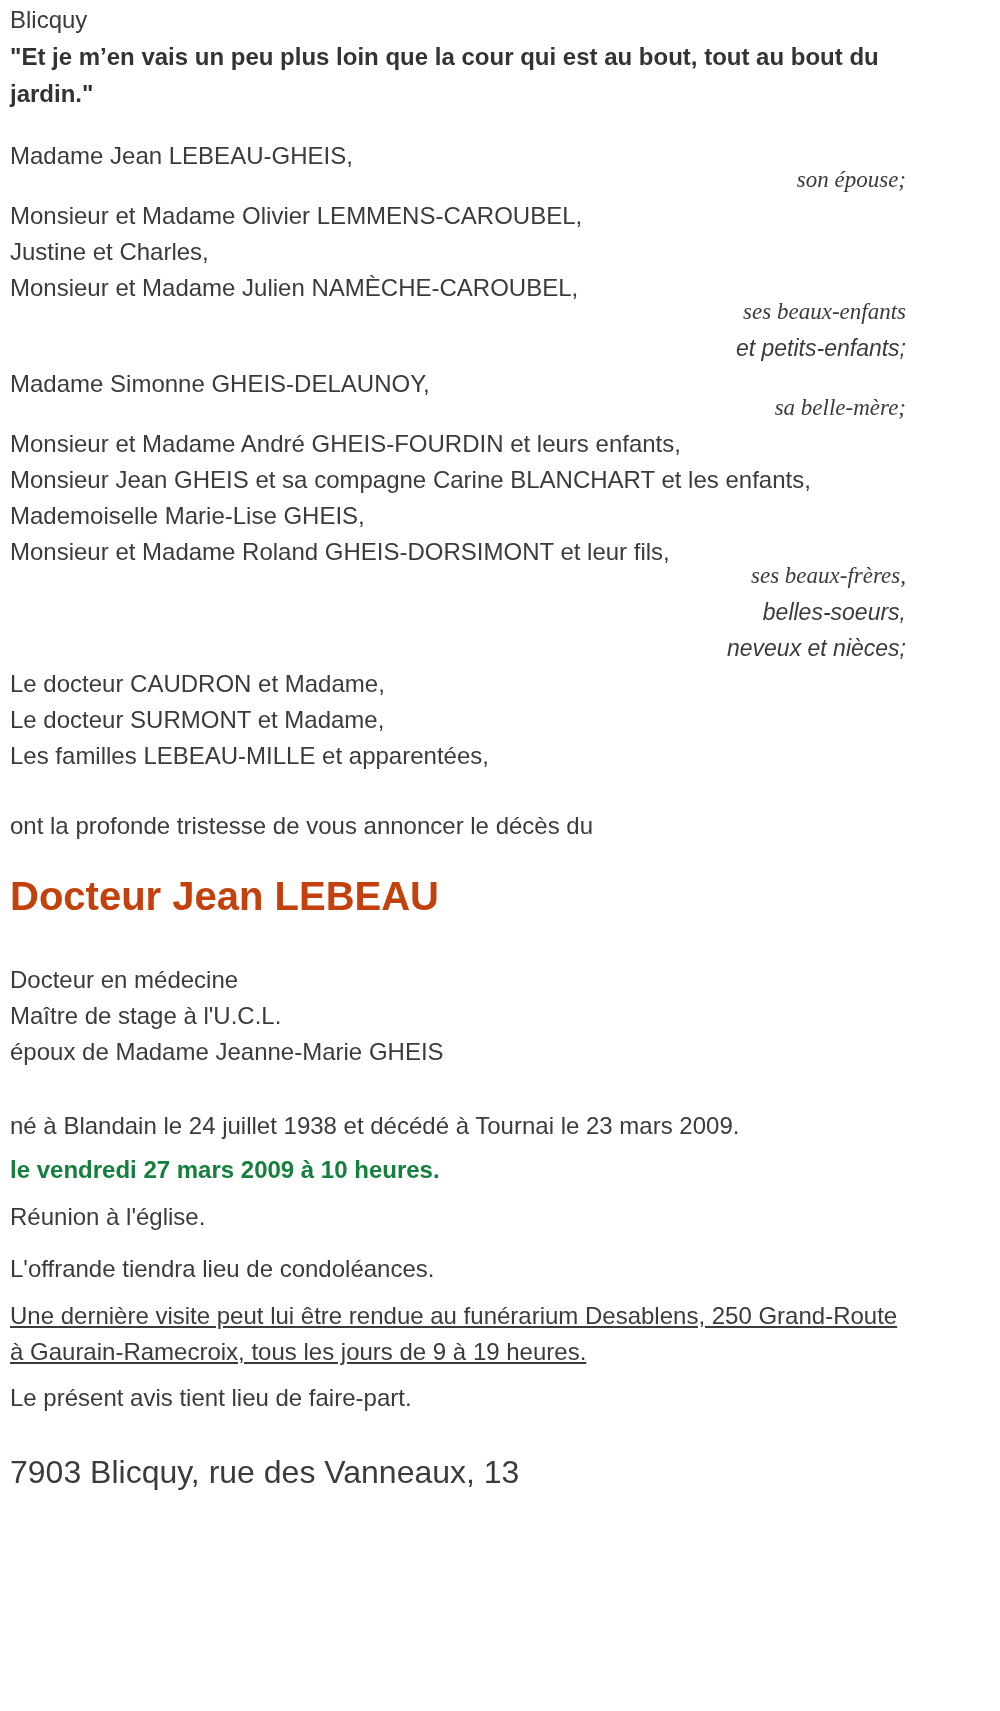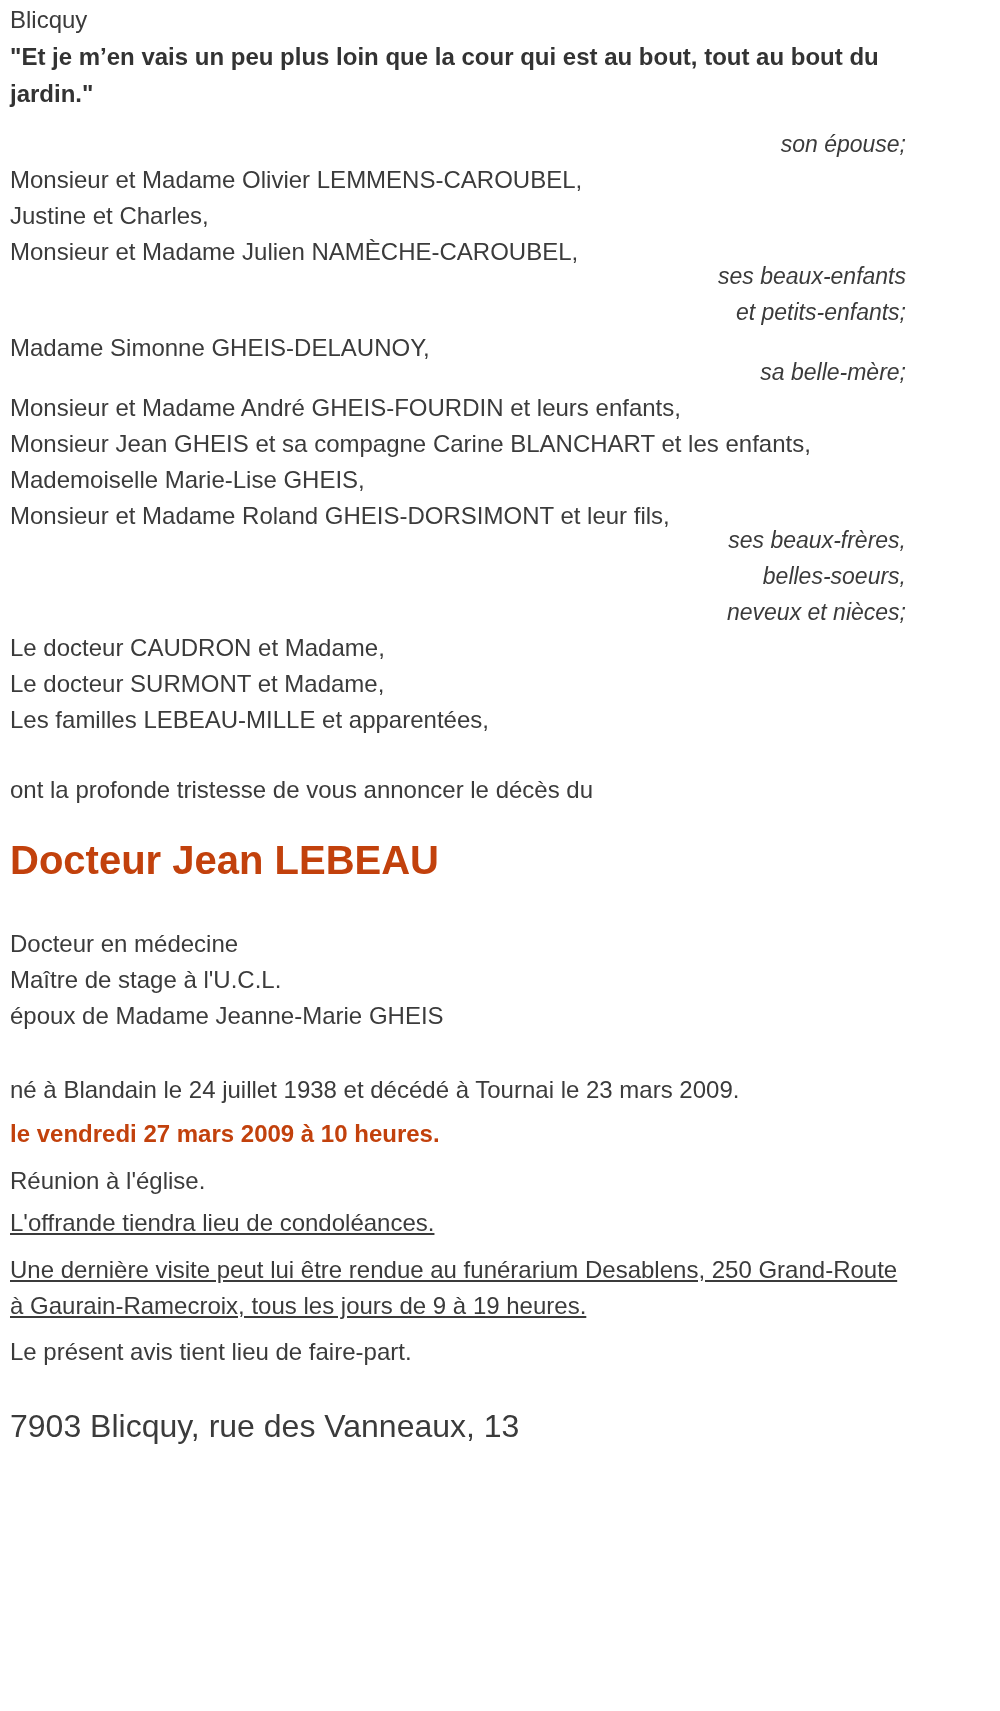--- a/index.html
+++ b/index.html
@@ -24,58 +24,59 @@
   }
 
   .mourners { margin-top: 26px; }
   .name-line { font-size: 24px; line-height: 36px; }
   .relation {
     font-size: 23px;
     line-height: 36px;
     font-style: italic;
     text-align: right;
   }
-  .relation.first { margin-top: -12px; }
+  .relation.first { margin-top: -12px; font-family: Liberation Serif, serif; }
 
   .announcement { font-size: 24px; line-height: 36px; margin-top: 34px; }
 
   .deceased {
     margin-top: 28px;
     font-size: 40px;
     line-height: 48px;
     font-weight: 700;
     color: #c2410c;
   }
 
   .titles { margin-top: 42px; }
   .title-line { font-size: 24px; line-height: 36px; }
 
   .detail { font-size: 24px; line-height: 36px; }
-  .detail .bold-line { display: block; font-weight: 700; color: #c2410c; }
+  .detail .bold-line { display: block; font-weight: 700; color: #15803d; }
 
   .mt-birth   { margin-top: 38px; }
   .mt-mass    { margin-top: 8px; }
   .mt-reunion { margin-top: 11px; }
-  .mt-offer   { margin-top: 6px; text-decoration: underline; }
+  .mt-offer   { margin-top: 16px; }
   .mt-visit   { margin-top: 11px; text-decoration: underline; }
   .mt-notice  { margin-top: 10px; }
 
   .address { font-size: 32px; line-height: 36px; margin-top: 38px; }
 </style>
 </head>
 <body>
 
 <div class="page">
 
   <div class="place">Blicquy</div>
 
   <p class="epigraph">"Et je m’en vais un peu plus loin que la cour qui est au bout, tout au bout du jardin."</p>
 
   <section class="mourners">
 
+    <div class="name-line">Madame Jean LEBEAU-GHEIS,</div>
     <div class="relation first">son épouse;</div>
 
     <div class="name-line">Monsieur et Madame Olivier LEMMENS-CAROUBEL,</div>
     <div class="name-line">Justine et Charles,</div>
     <div class="name-line">Monsieur et Madame Julien NAMÈCHE-CAROUBEL,</div>
     <div class="relation first">ses beaux-enfants</div>
     <div class="relation">et petits-enfants;</div>
 
     <div class="name-line">Madame Simonne GHEIS-DELAUNOY,</div>
     <div class="relation first">sa belle-mère;</div>

